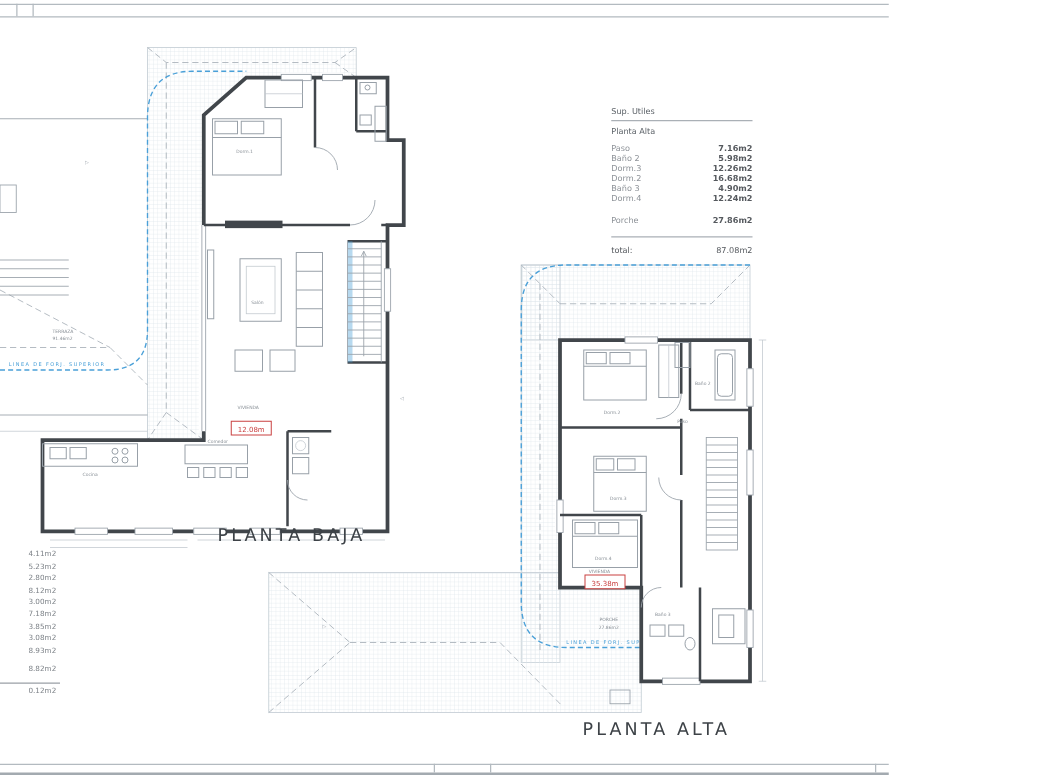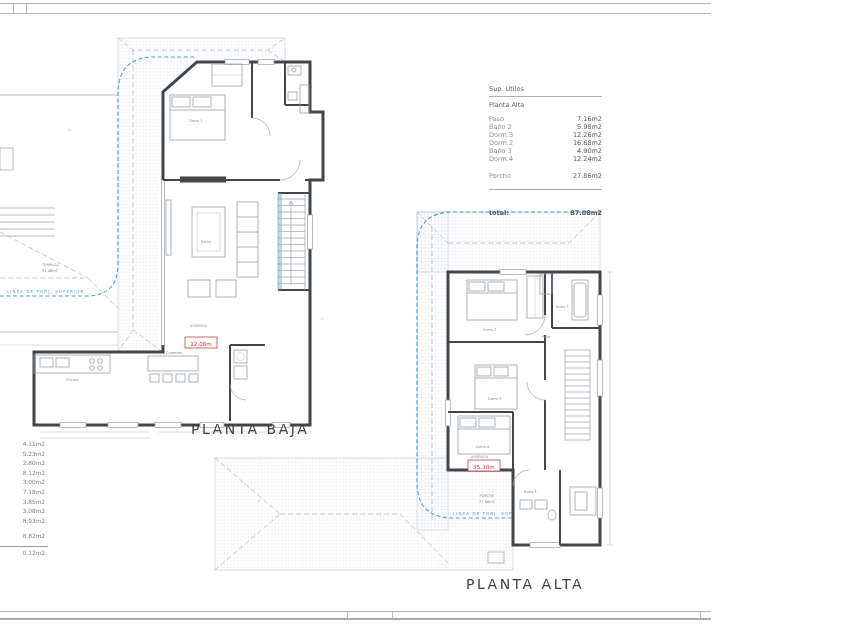--- a/index.html
+++ b/index.html
@@ -6,23 +6,23 @@
   #sheet{position:relative;width:711px;height:625px;background:#fff;overflow:hidden;
          font-family:"DejaVu Sans","Liberation Sans",sans-serif;color:#555;}
   .hline{position:absolute;background:#b3bac0;height:1px;left:0;width:851px;}
   .vtick{position:absolute;background:#b3bac0;width:1px;}
   
   #areaTable{position:absolute;left:489px;top:85px;width:113px;font-size:6.5px;color:#8d9298;}
   #areaTable .t-title{color:#5d6369;margin-bottom:3px;}
   #areaTable .t-rule{border-top:1px solid #aab0b6;margin:2px 0 4px 0;}
   #areaTable .t-section{color:#5d6369;margin-bottom:6px;}
   #areaTable .t-row{display:flex;justify-content:space-between;line-height:8px;}
-  #areaTable .t-row .t-value{color:#55595e;}
+  #areaTable .t-row .t-value{color:#55595e;font-weight:bold;}
   #areaTable .t-porche{margin-top:9px;}
-  #areaTable .t-total{margin-top:16px;color:#55595e;font-weight:bold;}
+  #areaTable .t-total{margin-top:3px;color:#55595e;}
   #areaTable .t-rule2{border-top:1px solid #aab0b6;margin-top:9px;padding-top:3px;}
   
   #leftList{position:absolute;left:0;top:440px;width:45px;font-size:5.8px;color:#7c8187;text-align:right;}
   #leftList .ll-row{line-height:9.6px;}
   #leftList .ll-sub{margin-top:6px;line-height:9.6px;}
   #leftList .ll-rule{border-top:1px solid #9aa0a6;margin:4px 0 2px 0;width:48px;}
   
   .planTitle{position:absolute;font-size:14px;letter-spacing:2.5px;color:#3d4247;white-space:nowrap;}
   
   svg{position:absolute;}
@@ -370,16 +370,16 @@
 
         <div class="ll-row">3.08m2</div>
 
         <div class="ll-row">8.93m2</div>
       </div>
     <div class="ll-sub">8.82m2</div>
     <div class="ll-rule"></div>
     <div class="ll-row">0.12m2</div>
   </div>
 
-  <div class="planTitle" style="left:191px;top:421px">PLANTA BAJA</div>
+  <div class="planTitle" style="left:174px;top:421px">PLANTA BAJA</div>
   <div class="planTitle" style="left:466px;top:576px">PLANTA ALTA</div>
 
 </div>
 
 </body></html>

